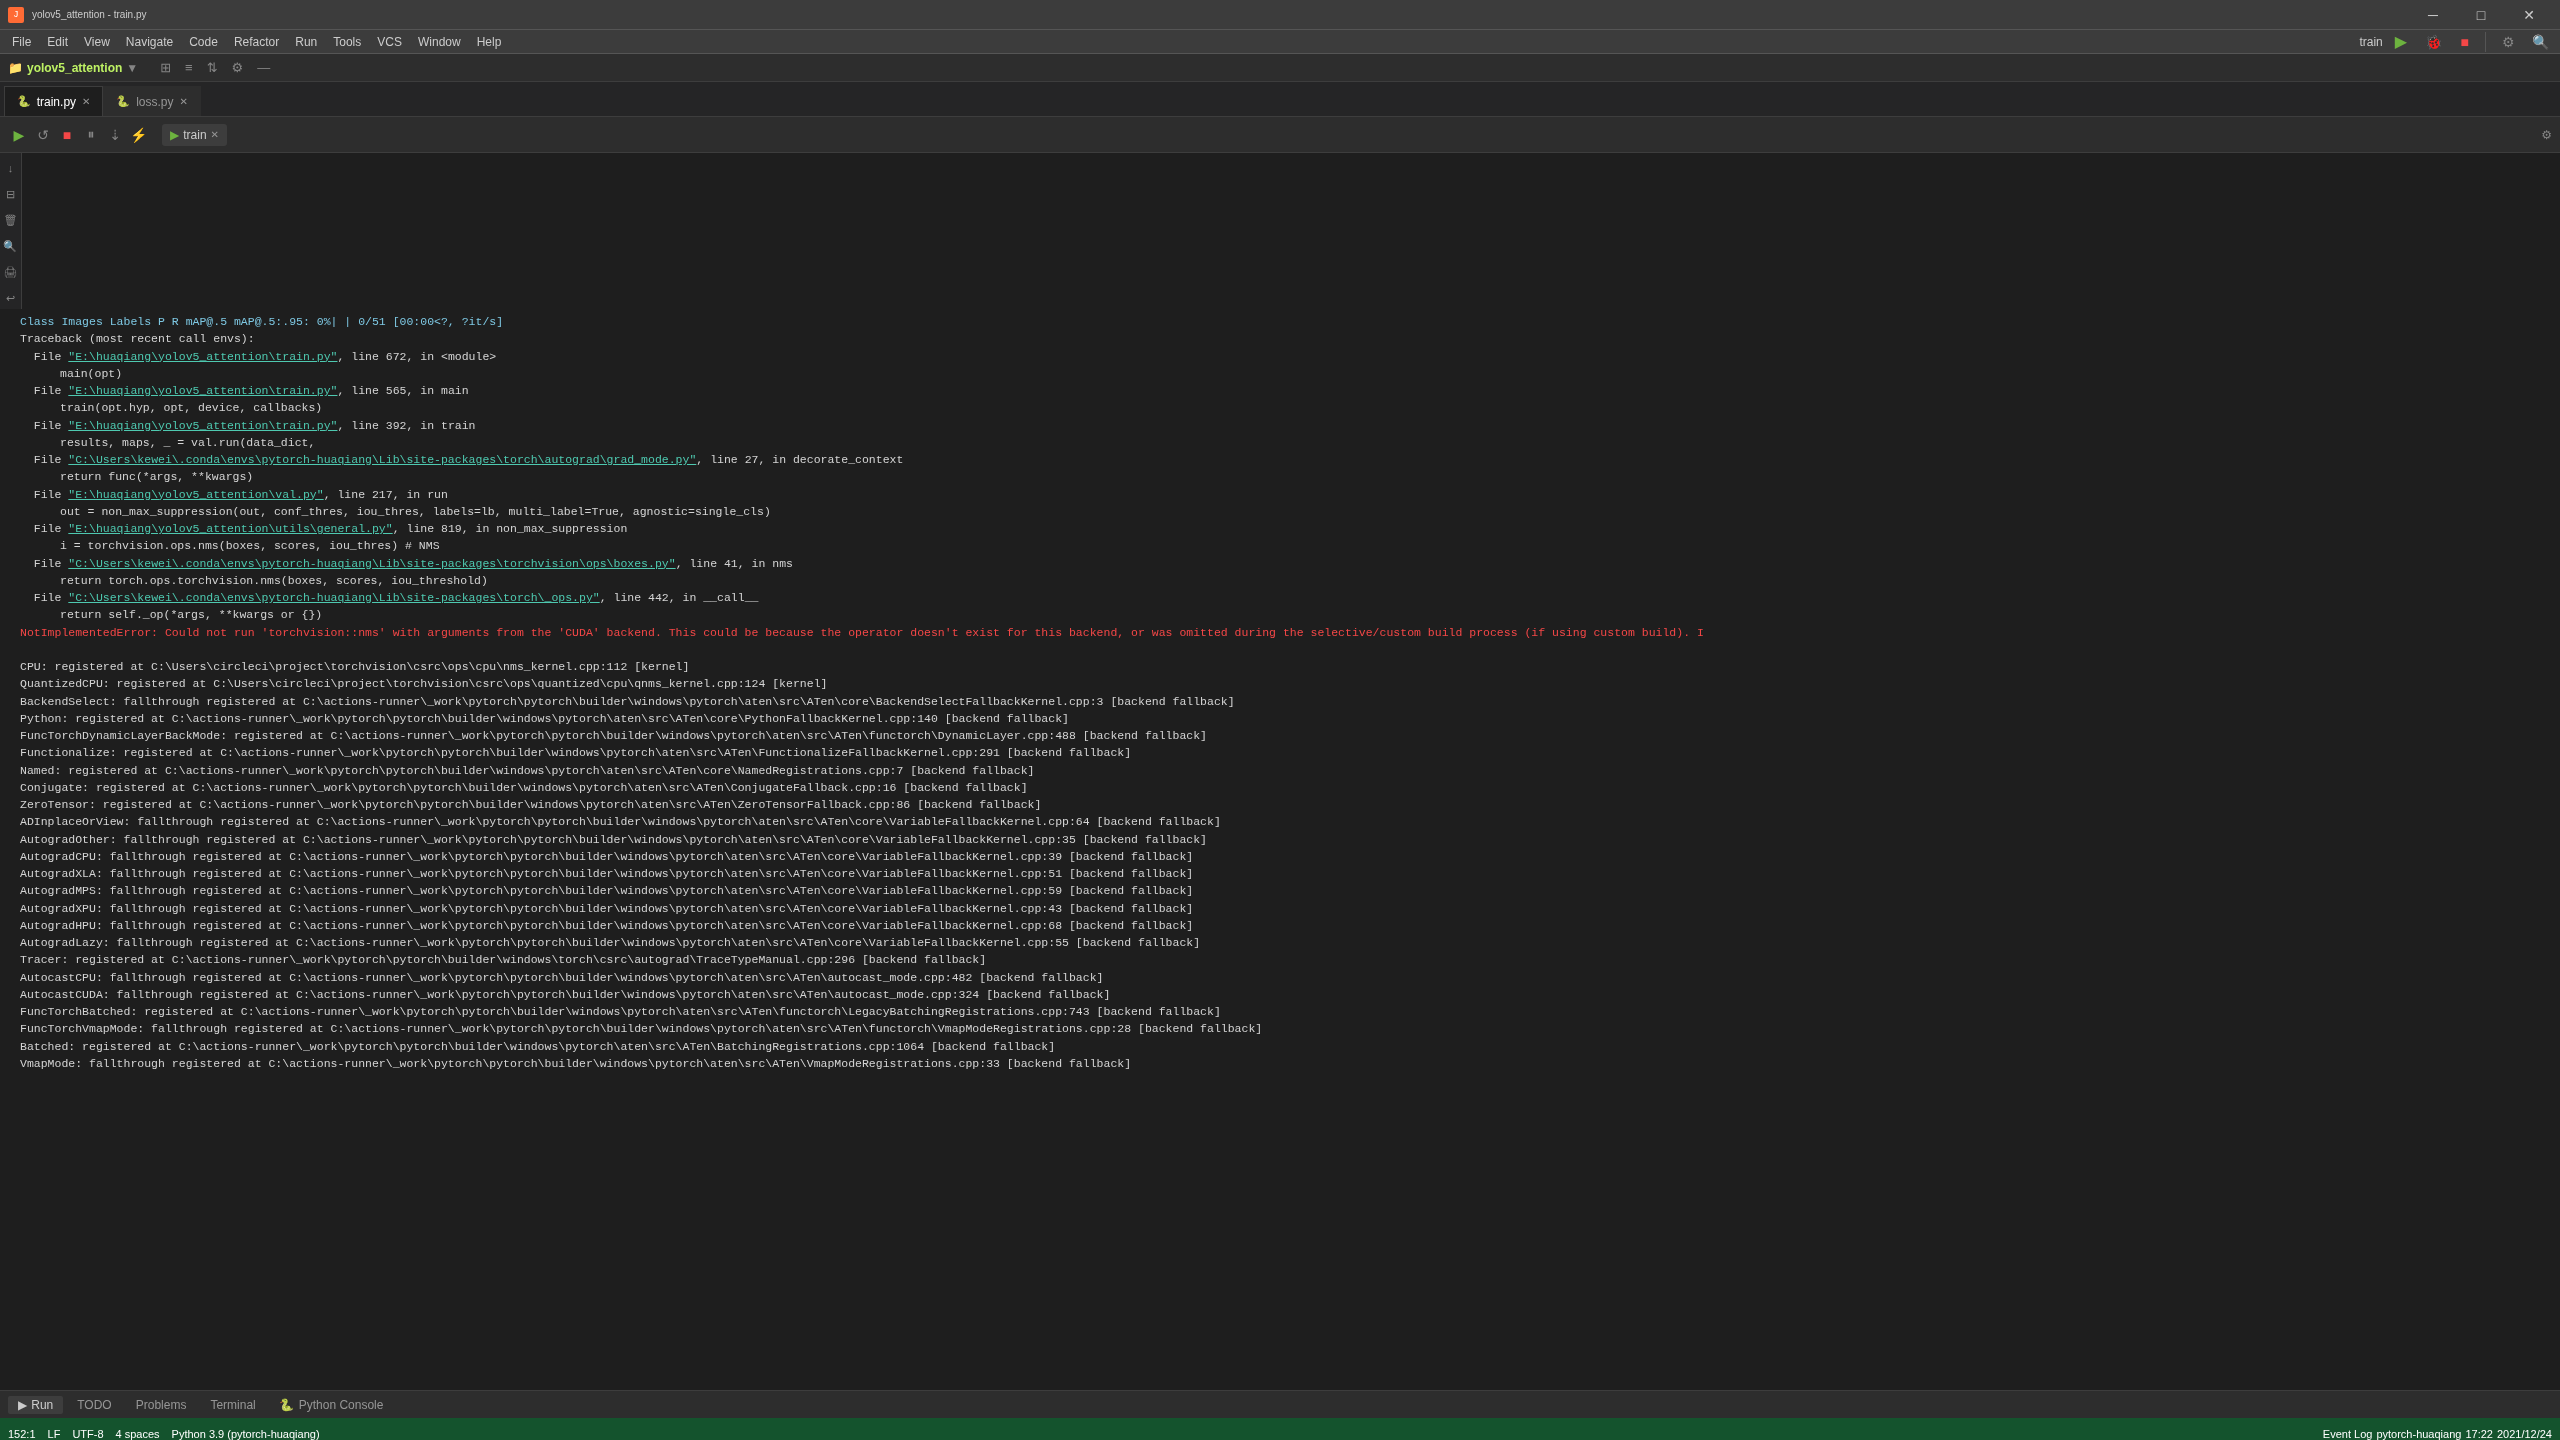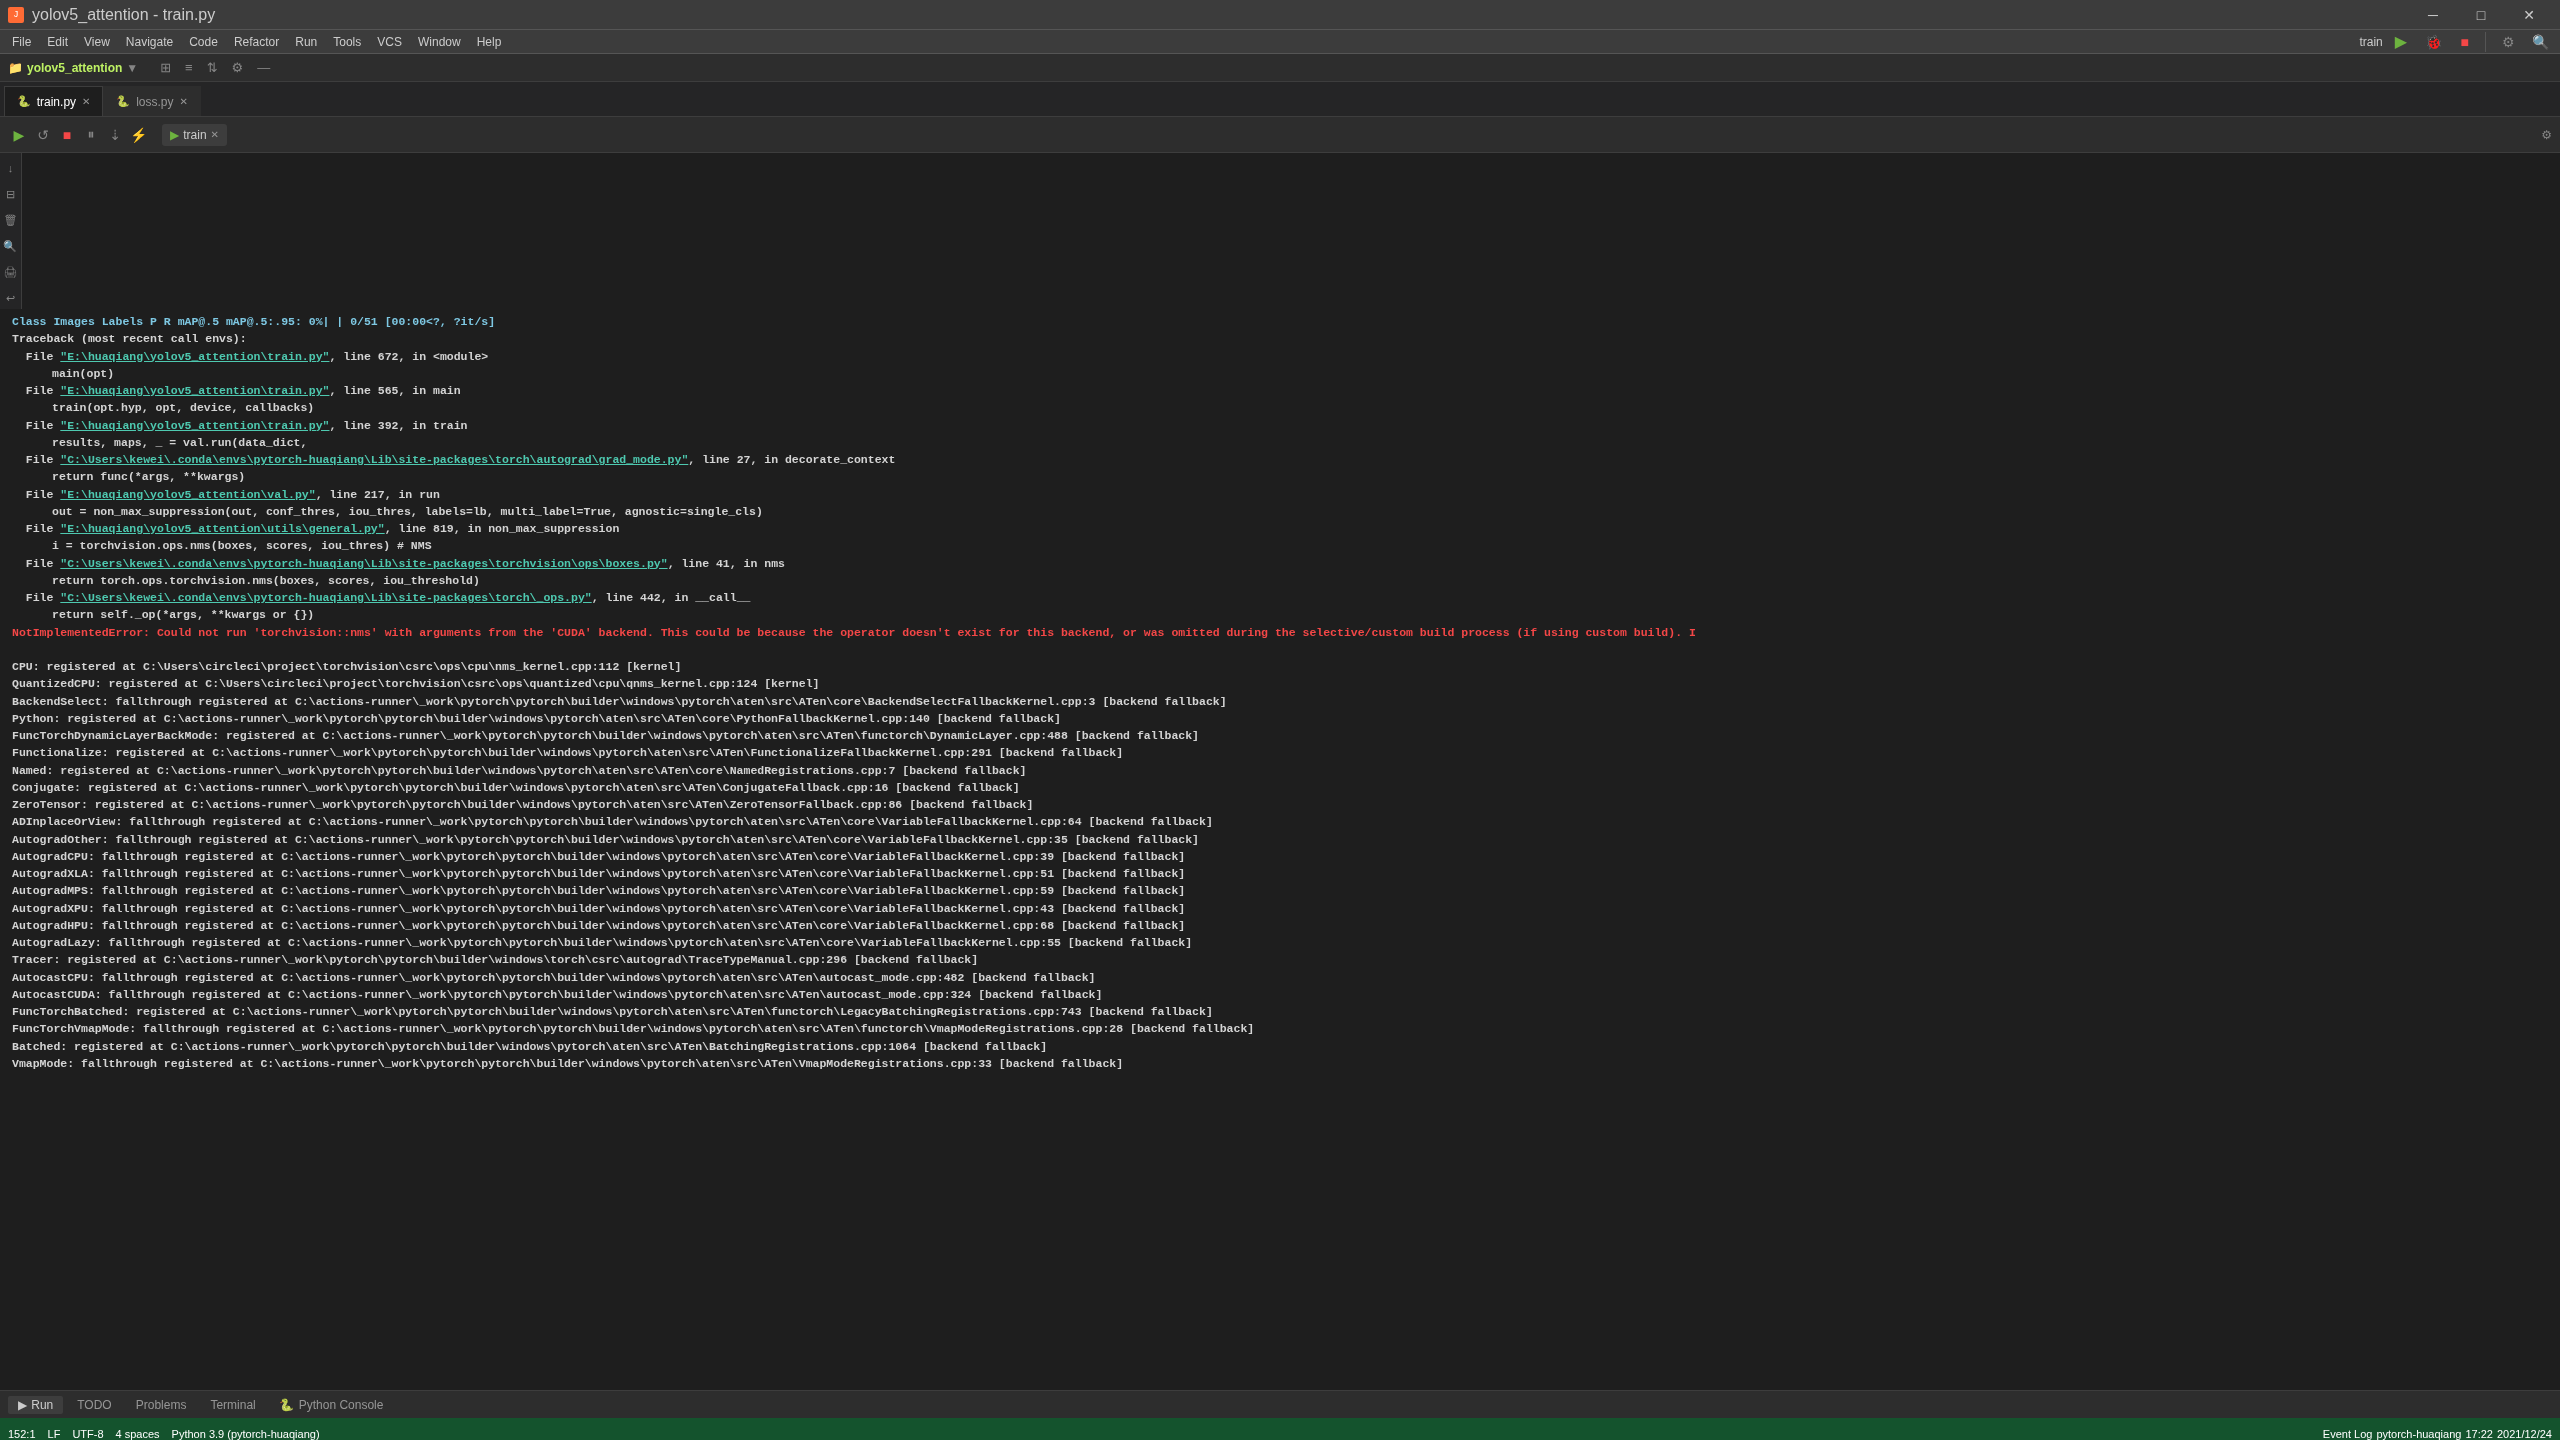--- a/index.html
+++ b/index.html
@@ -34,21 +34,21 @@
       background: #ff6b35;
       border-radius: 2px;
       display: flex;
       align-items: center;
       justify-content: center;
       font-size: 9px;
       color: white;
     }
     #title-text {
       color: #cccccc;
-      font-size: 16px;
+      font-size: 10px;
       font-family: 'Segoe UI', sans-serif;
     }
     #window-controls {
       display: flex;
       gap: 2px;
     }
     .win-btn {
       width: 46px;
       height: 30px;
       border: none;
@@ -376,21 +376,21 @@
 
     <div style="width: 22px; background: #252526; border-right: 1px solid #3d3d3d; display: flex; flex-direction: column; align-items: center; padding-top: 4px; gap: 4px;">
       <button class="ctrl-btn" style="font-size: 11px;">↓</button>
       <button class="ctrl-btn" style="font-size: 11px;">⊟</button>
       <button class="ctrl-btn" style="font-size: 11px;">🗑</button>
       <button class="ctrl-btn" style="font-size: 11px;">🔍</button>
       <button class="ctrl-btn" style="font-size: 11px;">🖨</button>
       <button class="ctrl-btn" style="font-size: 11px;">↩</button>
     </div>
 
-    <div id="output-panel" style="flex: 1; overflow-y: auto; padding: 4px 12px; font-weight: bold;">
+    <div id="output-panel" style="flex: 1; overflow-y: auto; padding: 4px 20px;">
 
       <div class="output-line header-line">
         <span>          Class     Images     Labels          P          R     mAP@.5  mAP@.5:.95:   0%|          | 0/51 [00:00&lt;?, ?it/s]</span>
       </div>
 
       <div class="output-line">Traceback (most recent call envs):</div>
 
       <div class="output-line">
         &nbsp;&nbsp;File <span class="output-link">"E:\huaqiang\yolov5_attention\train.py"</span>, line 672, in &lt;module&gt;
       </div>

